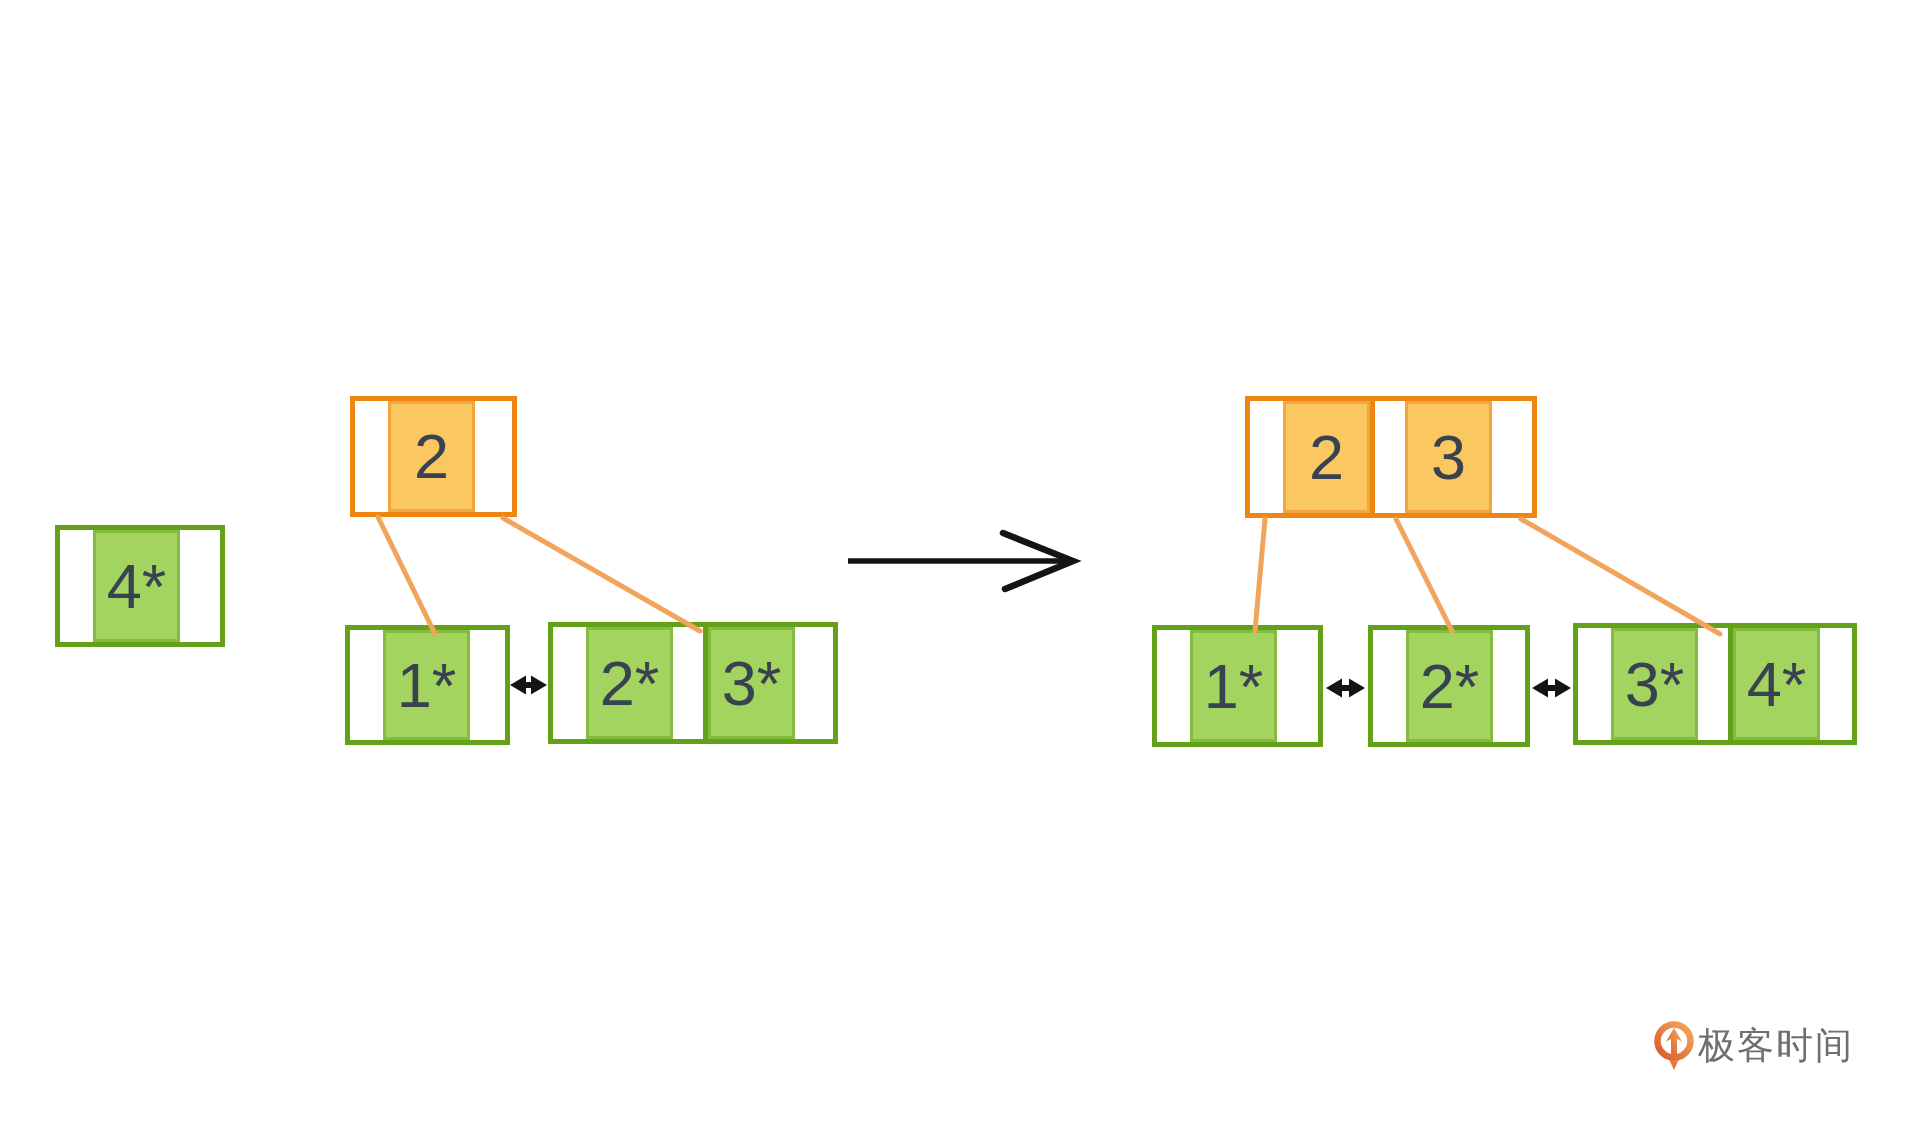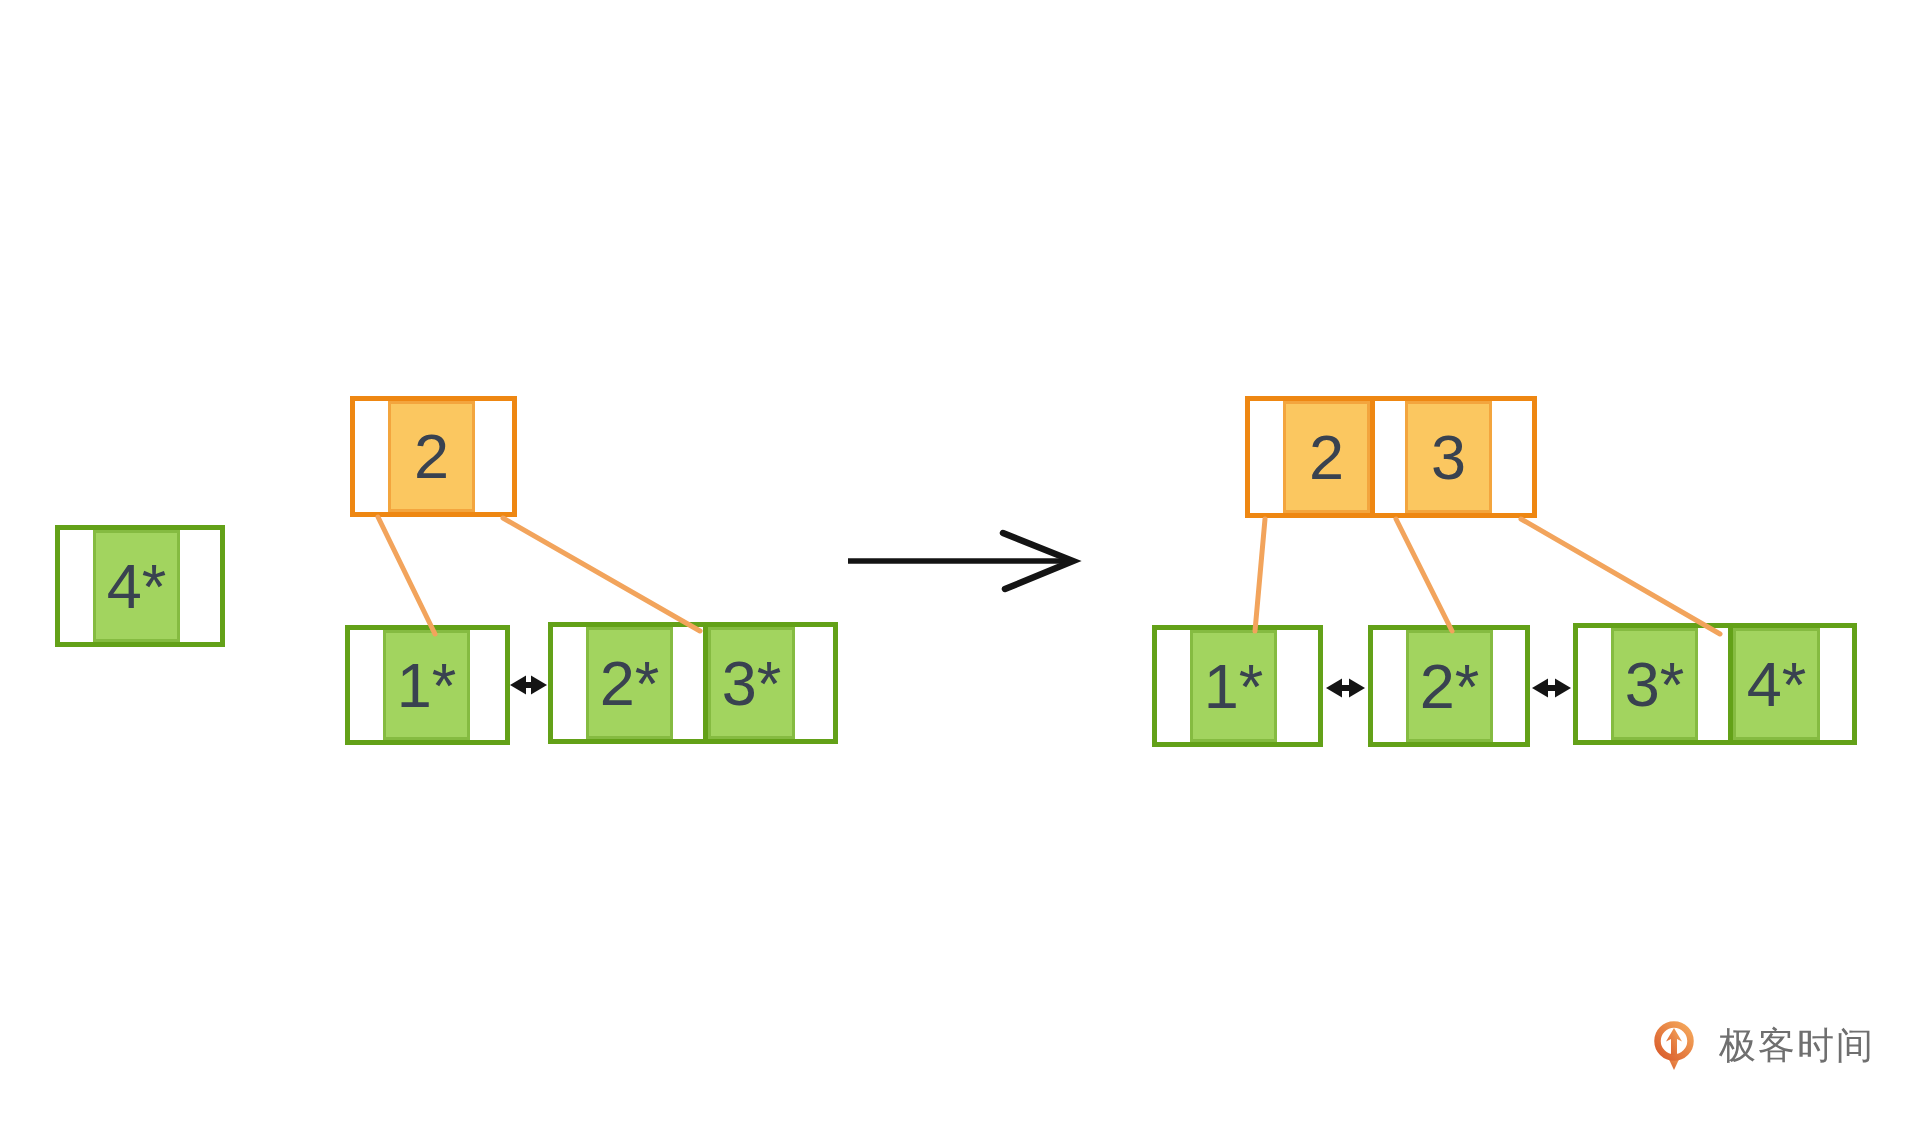--- a/index.html
+++ b/index.html
@@ -20,21 +20,21 @@
   .sp-c{flex:0 0 30px;}
   .sp-b{flex:1 1 auto;}
   .divider{flex:0 0 5px;}
   .node.orange .divider{background:#EE8712;}
   .node.green  .divider{background:#63A118;}
 
   
   .overlay{position:absolute;left:0;top:0;width:1920px;height:1145px;z-index:2;pointer-events:none;}
 
   
-  .logo{position:absolute;left:1652px;top:1020px;display:flex;align-items:center;gap:23px;z-index:3;}
+  .logo{position:absolute;left:1652px;top:1020px;display:flex;align-items:center;gap:2px;z-index:3;}
   .logo-text{font-size:37px;color:#6F6F6F;letter-spacing:2px;font-family:"Liberation Sans", sans-serif;}
 </style>
 </head>
 <body>
 
 <div class="stage">
 
   <div class="node green" style="left:55px;top:525px;width:170px;height:122px;">
     <span class="sp-a"></span>
     <span class="cell">4*</span>

